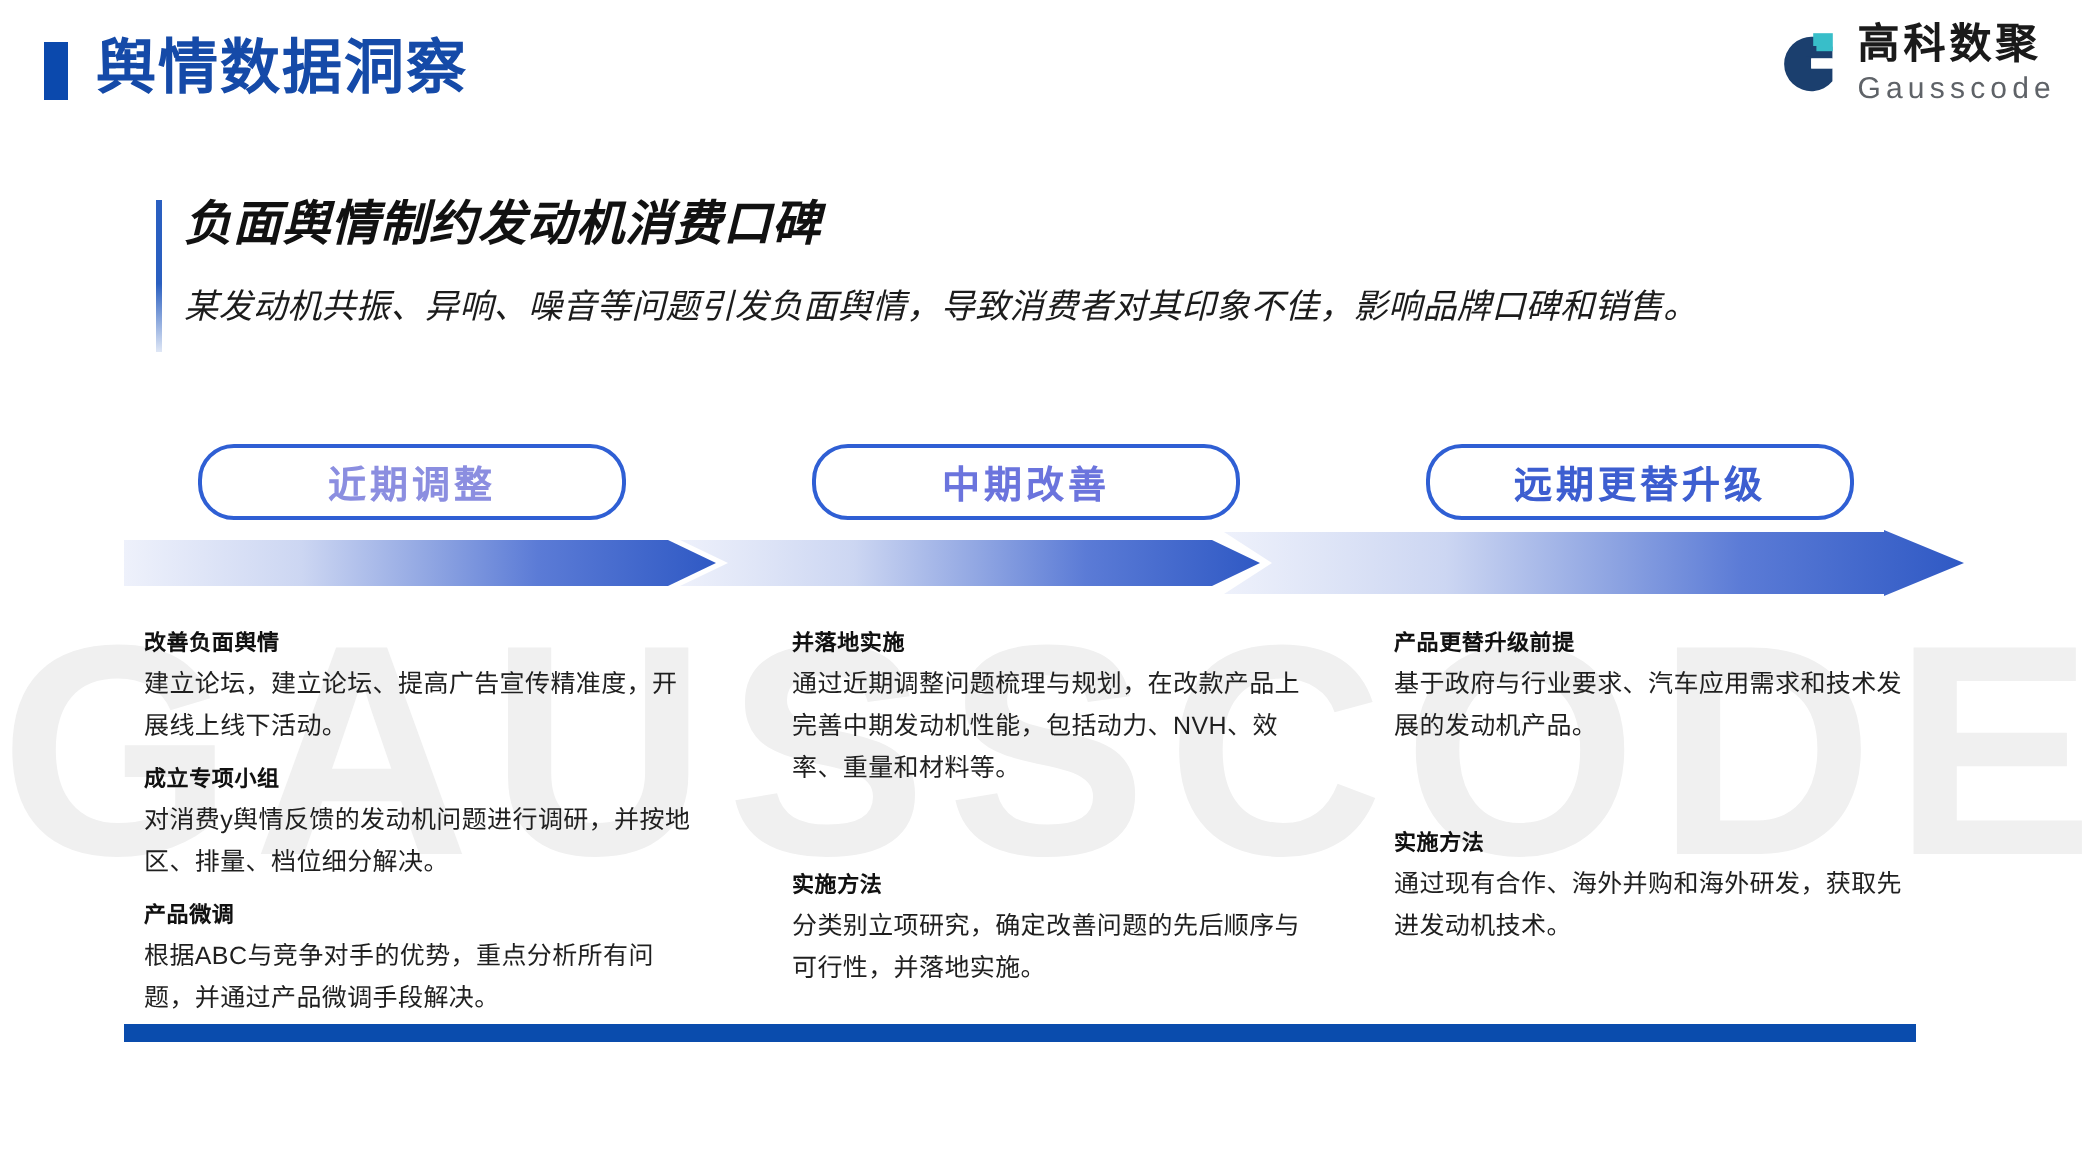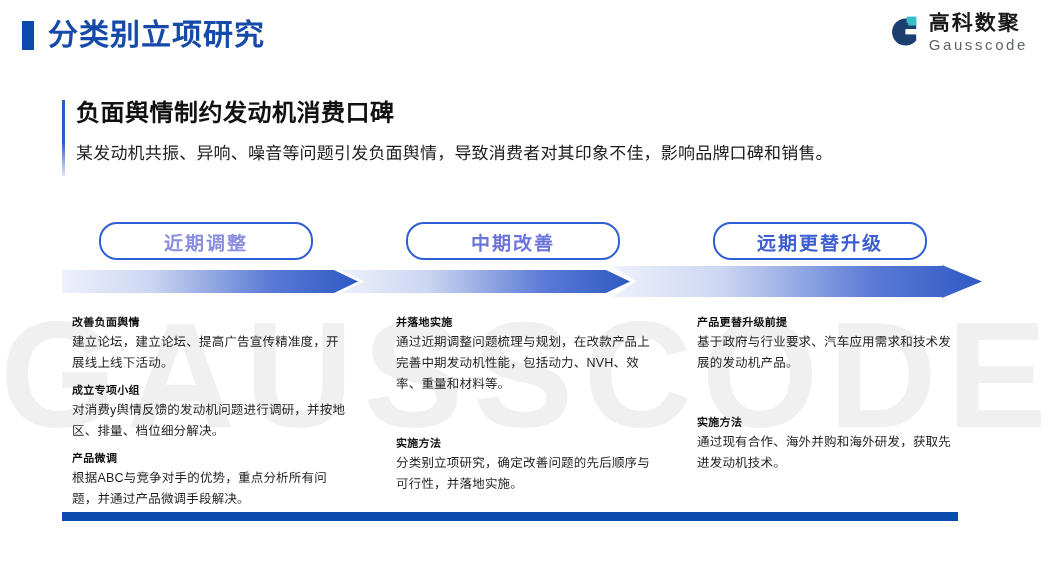--- a/index.html
+++ b/index.html
@@ -96,24 +96,25 @@
   .logo-en {
     font-size: 15px;
     color: #5f6368;
     letter-spacing: 2.6px;
     margin-top: 4px;
   }
 
   
   .lead {
     position: absolute;
-    left: 62px;
+    left: 78px;
     top: 96px;
     width: 900px;
     z-index: 3;
+    font-style: italic;
   }
   .lead-rule {
     position: absolute;
     left: 0;
     top: 4px;
     width: 3px;
     height: 76px;
     background: linear-gradient(180deg, #2a5fc0 0%, #2a5fc0 55%, rgba(42,95,192,0.15) 100%);
   }
   .lead-title {
@@ -221,21 +222,21 @@
 </style>
 </head>
 <body>
 
 <div id="slide">
 
   <div class="watermark">GAUSSCODE</div>
 
   <div class="header">
     <div class="hdr-mark"></div>
-    <div class="hdr-title">分类别立项研究</div>
+    <div class="hdr-title">舆情数据洞察</div>
 
     <div class="logo">
       <div class="logo-mark">
         <svg width="34" height="34" viewBox="0 0 34 34" aria-hidden="true">
           <path d="M30.2 8.4 A13.6 13.6 0 1 0 30.2 25.6 L30.2 19.2 L19.6 19.2 L19.6 14.2 L30.2 14.2 Z" fill="#1b3f6e"></path>
           <rect x="20.6" y="1.6" width="9.8" height="9.0" fill="#38bec9"></rect>
           <rect x="17.0" y="8.0" width="5.2" height="5.2" fill="#1b3f6e"></rect>
           <rect x="19.6" y="14.2" width="10.6" height="5.0" fill="#ffffff"></rect>
         </svg>
       </div>

